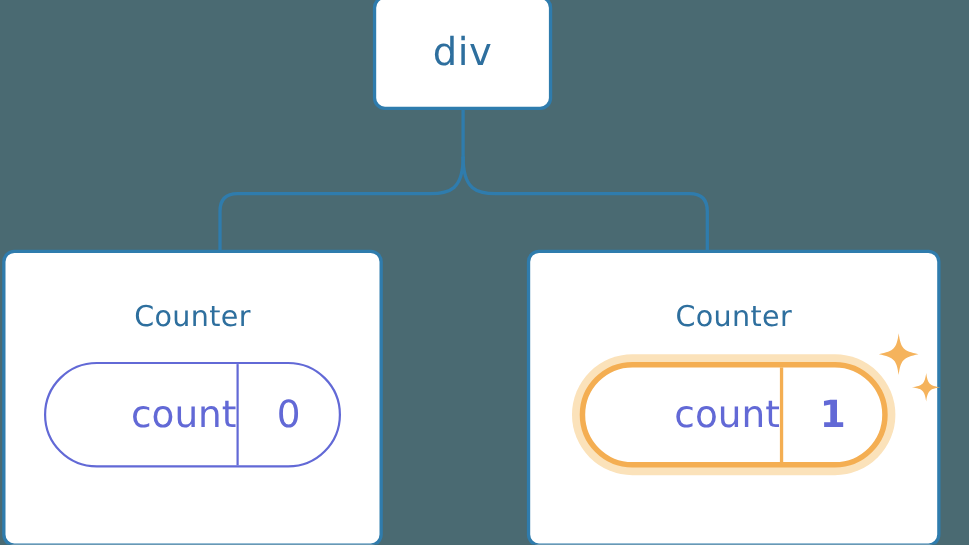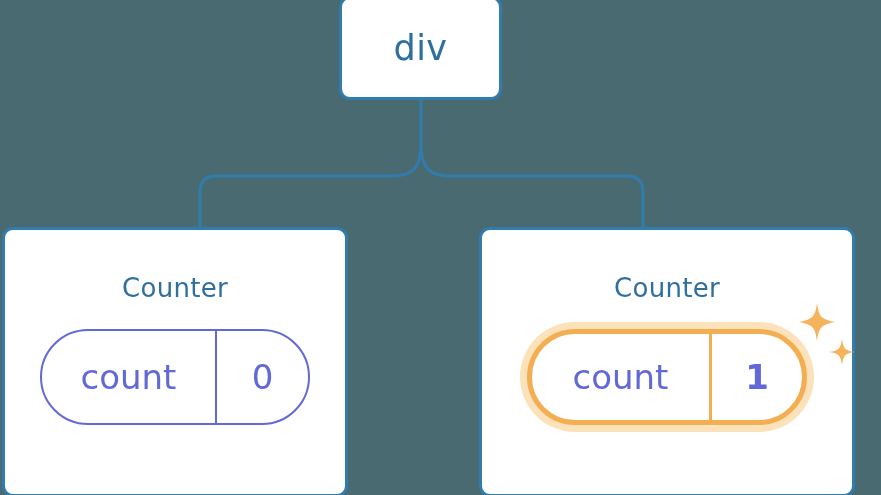--- a/index.html
+++ b/index.html
@@ -100,21 +100,21 @@
     box-shadow: 0 0 0 7px #fbe2ba;
   }
 
   .pill-key,
   .pill-val {
     display: flex;
     align-items: center;
     justify-content: center;
     box-sizing: border-box;
   }
-  .pill-key { flex: 0 0 auto; }
+  .pill-key { flex: 0 0 auto; justify-content: flex-end; }
   .pill-val { flex: 1 1 auto; }
 
   .pill.plain .pill-key { width: 175px; border-right: 2px solid #6269d6; }
   .pill.highlight .pill-key { width: 180px; border-right: 3px solid #f4ae52; }
 
   .key-text {
     color: #6269d6;
     font-size: 34px;
     line-height: 1;
   }

